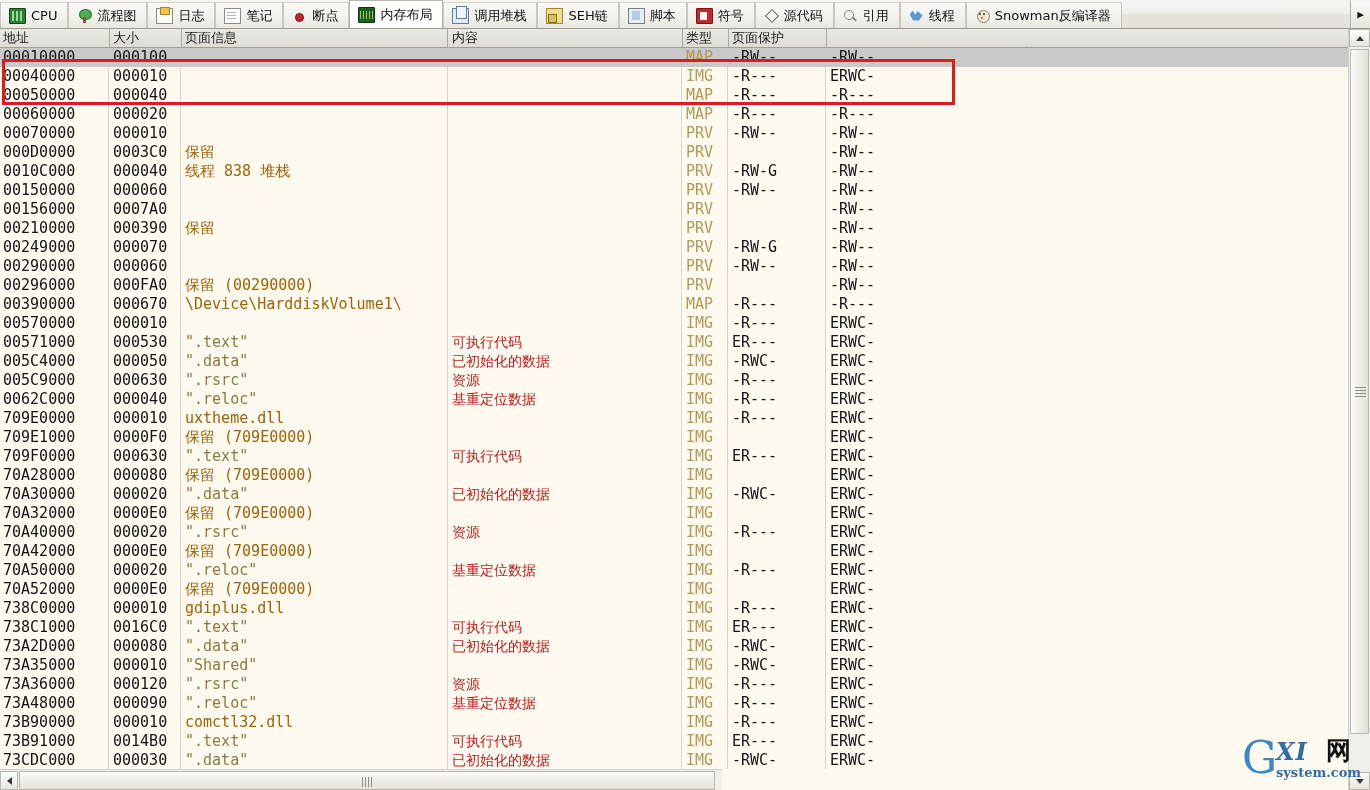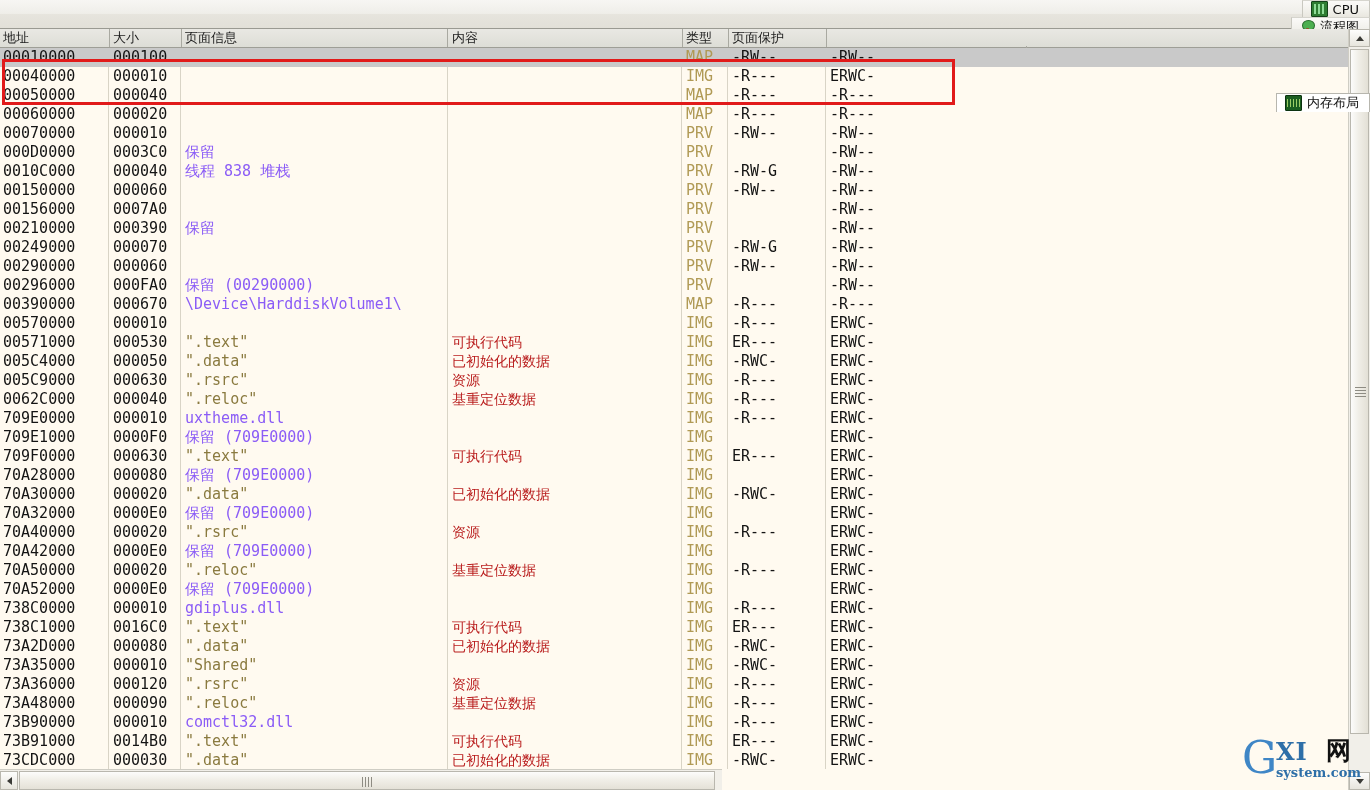--- a/index.html
+++ b/index.html
@@ -11,21 +11,20 @@
   }
   .app{position:relative;width:1370px;height:790px;background:#fffaf0;}
 
   
   .tabbar{
     position:absolute;left:0;top:0;width:1370px;height:29px;
     background:linear-gradient(to bottom,#f7f6f3 0%,#efeee9 48%,#e6e4dd 52%,#e2e0d8 100%);
     border-bottom:1px solid #9a9a92;
     display:flex;align-items:flex-end;
     box-sizing:border-box;
-    flex-direction:column;
   }
   .tab{
     height:26px;display:flex;align-items:center;gap:5px;
     padding:0 10px 0 8px;margin:0 0 0 0;
     font-family:"DejaVu Sans","Liberation Sans",sans-serif;
     font-size:13px;color:#111;white-space:nowrap;
     border-left:1px solid #c9c8c0;border-right:1px solid #c9c8c0;
     border-top:1px solid #d6d5ce;
     background:linear-gradient(to bottom,#fbfaf8 0%,#f2f1ec 55%,#e9e7df 100%);
     box-sizing:border-box;
@@ -115,21 +114,21 @@
   .row.sel{background:#c9c9c9;}
   .cell{
     position:absolute;top:0;height:19px;line-height:19px;
     overflow:hidden;white-space:nowrap;box-sizing:border-box;
     padding-left:3px;
     font-family:"DejaVu Sans Mono","Liberation Mono",monospace;
     font-size:15px;
   }
   .c-addr{left:0;width:108px;color:#141414;letter-spacing:0px;}
   .c-size{left:110px;width:70px;color:#141414;}
-  .c-info{left:182px;width:264px;color:#8b5cf6;}
+  .c-info{left:182px;width:264px;color:#a16207;}
   .c-cont{left:449px;width:220px;color:#b91c1c;
           font-family:"DejaVu Sans","Liberation Sans",sans-serif;font-size:14px;}
   .c-type{left:683px;width:42px;color:#b09a55;}
   .c-prot{left:729px;width:96px;color:#141414;}
   .c-init{left:827px;width:120px;color:#141414;}
   .quo{color:#8a7a3f;}
   .vline{position:absolute;top:0;width:1px;background:#d9d4c6;}
 
   
   .redbox{
@@ -193,21 +192,21 @@
     pointer-events:none;user-select:none;
   }
   .wm .g{
     position:absolute;left:0;top:2px;font-size:44px;line-height:44px;
     font-family:"DejaVu Serif","Liberation Serif",serif;
     color:#3f86c6;font-weight:400;
   }
   .wm .xi{
     position:absolute;left:34px;top:6px;font-size:24px;line-height:24px;
     font-family:"DejaVu Serif","Liberation Serif",serif;
-    color:#2e6fa8;font-weight:700;letter-spacing:1px;
+    color:#2e6fa8;font-weight:700;letter-spacing:1px;font-style:italic;
   }
   .wm .cn{
     position:absolute;left:84px;top:4px;font-size:25px;line-height:25px;
     font-family:"DejaVu Sans","Liberation Sans",sans-serif;
     color:#111;font-weight:700;
   }
   .wm .dom{
     position:absolute;left:34px;top:32px;font-size:13px;line-height:13px;
     font-family:"DejaVu Serif","Liberation Serif",serif;
     color:#2e6fa8;font-weight:700;

